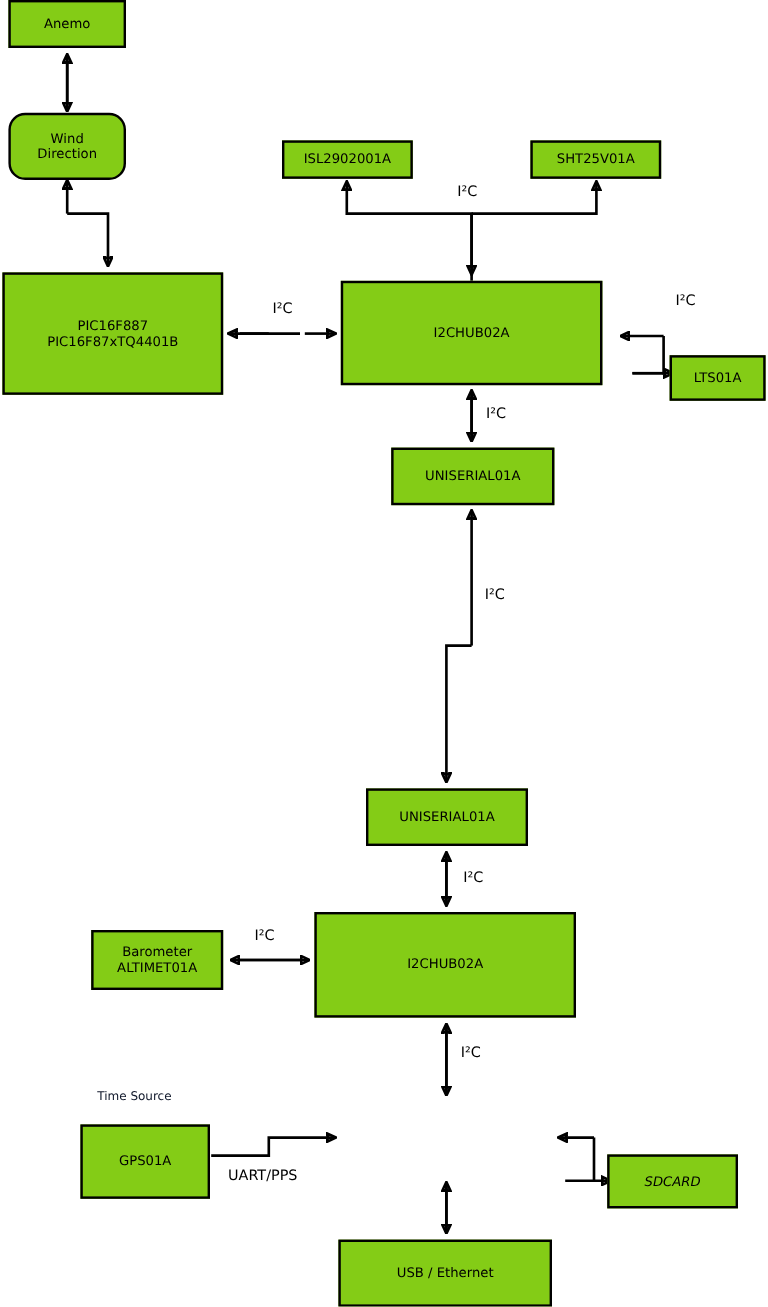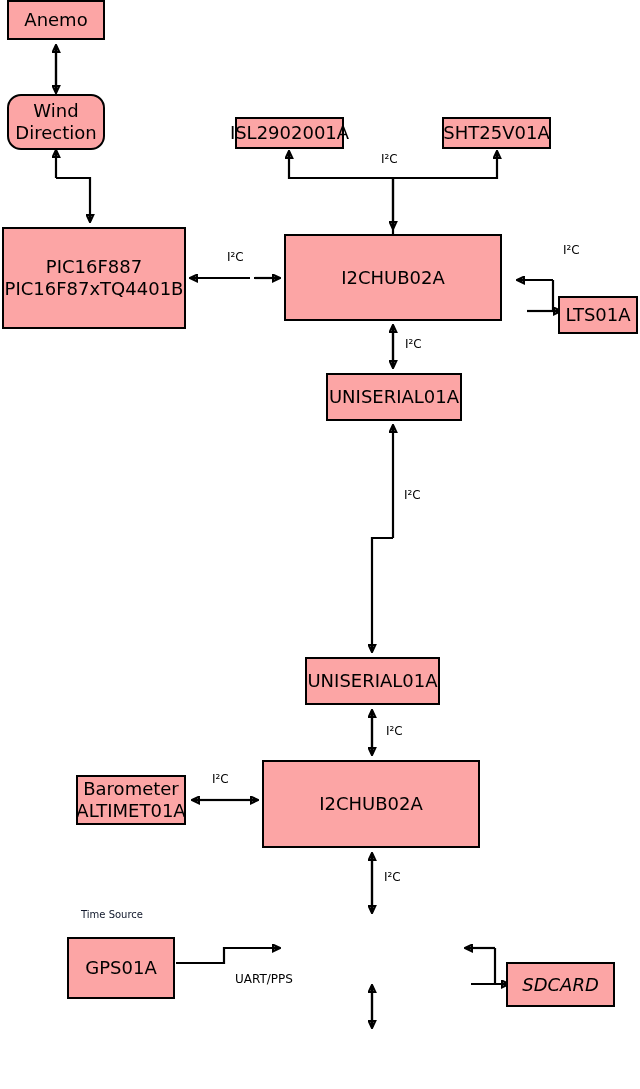--- a/index.html
+++ b/index.html
@@ -13,27 +13,27 @@
     position:relative;
     width:640px;
     height:1089px;
     background:#ffffff;
     overflow:hidden;
   }
   .node{
     position:absolute;
     box-sizing:border-box;
     border:2px solid #000000;
-    background:#fca5a5;
+    background:#84cc16;
     display:flex;
     align-items:center;
     justify-content:center;
     text-align:center;
     line-height:1.22;
-    font-size:18px;
+    font-size:11px;
     color:#000000;
     white-space:pre-line;
     z-index:3;
   }
   .edge-label{
     position:absolute;
     font-size:12px;
     color:#000000;
     white-space:nowrap;
     z-index:4;
@@ -138,34 +138,35 @@
   <div class="node" style="left:262px;top:760px;width:218px;height:88px;">I2CHUB02A</div>
 
   <div class="node" style="left:76px;top:775px;width:110px;height:50px;">Barometer
 ALTIMET01A</div>
 
   <div class="node" style="left:67px;top:937px;width:108px;height:62px;">GPS01A</div>
 
 
   <div class="node" style="left:506px;top:962px;width:109px;height:45px;font-style:italic;">SDCARD</div>
 
+  <div class="node" style="left:282px;top:1033px;width:178px;height:56px;">USB / Ethernet</div>
 
   <div class="edge-label" style="left:381px;top:152px;">I²C</div>
 
   <div class="edge-label" style="left:227px;top:250px;">I²C</div>
 
   <div class="edge-label" style="left:563px;top:243px;">I²C</div>
 
   <div class="edge-label" style="left:405px;top:337px;">I²C</div>
 
   <div class="edge-label" style="left:404px;top:488px;">I²C</div>
 
   <div class="edge-label" style="left:386px;top:724px;">I²C</div>
 
   <div class="edge-label" style="left:212px;top:772px;">I²C</div>
 
   <div class="edge-label" style="left:384px;top:870px;">I²C</div>
 
-  <div class="edge-label" style="left:190px;top:972px;margin-left:45px;">UART/PPS</div>
+  <div class="edge-label" style="left:190px;top:972px;">UART/PPS</div>
 
   <div class="free-label" style="left:81px;top:909px;">Time Source</div>
 
 </div>
 
 </body></html>

